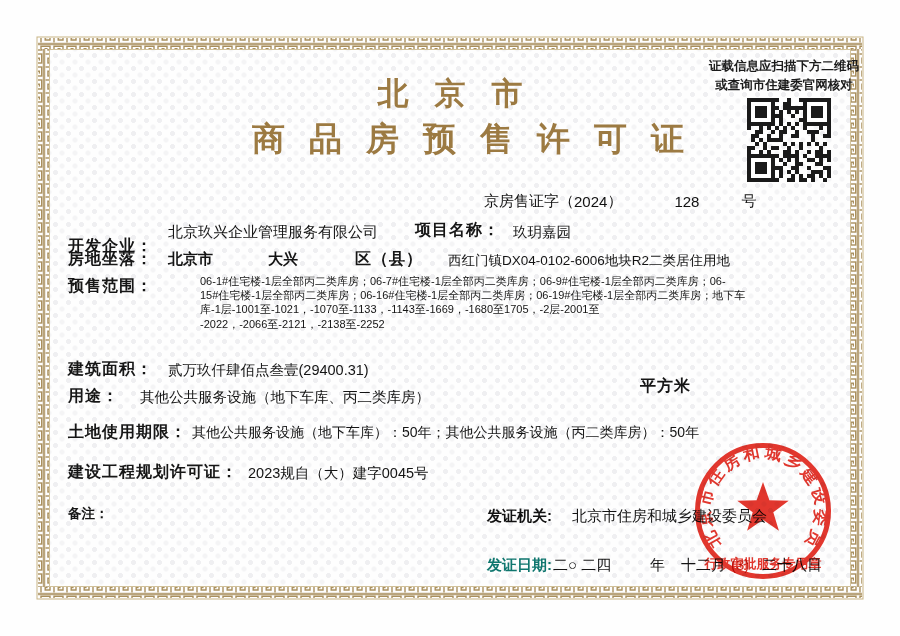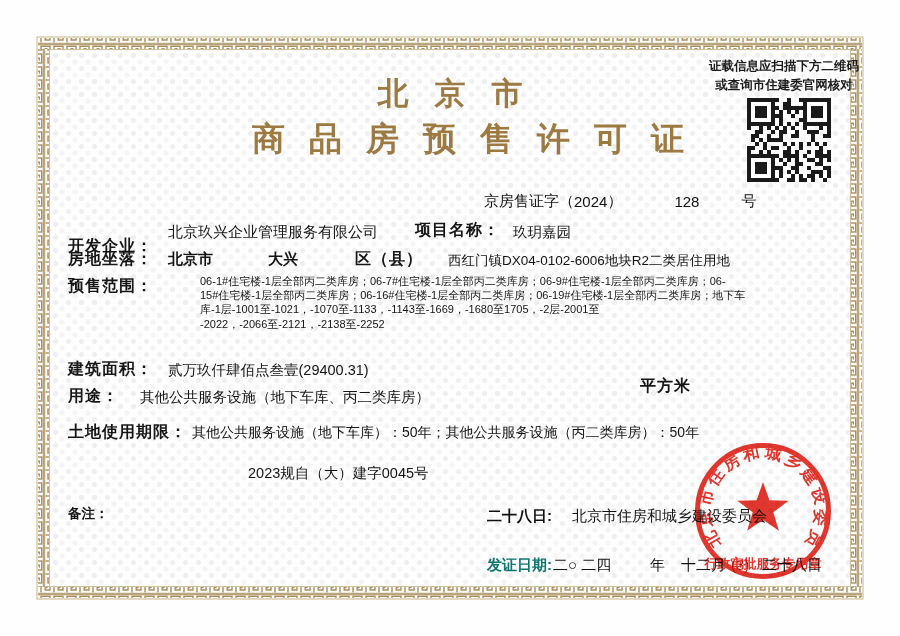--- a/index.html
+++ b/index.html
@@ -242,25 +242,26 @@
   <span class="abs serif lbl16" style="left:68px;top:359px;">建筑面积：</span>
   <span class="abs val" style="left:168px;top:361px;font-size:14.5px;">贰万玖仟肆佰点叁壹(29400.31)</span>
   <span class="abs serif lbl16" style="left:620px;top:376px;margin-left:20px;">平方米</span>
 
   <span class="abs serif lbl16" style="left:68px;top:386px;">用途：</span>
   <span class="abs val" style="left:140px;top:388px;font-size:14.5px;">其他公共服务设施（地下车库、丙二类库房）</span>
 
   <span class="abs serif lbl16" style="left:68px;top:422px;">土地使用期限：</span>
   <span class="abs val" style="left:192px;top:424px;font-size:14px;">其他公共服务设施（地下车库）：50年；其他公共服务设施（丙二类库房）：50年</span>
 
+  <span class="abs serif lbl16" style="left:68px;top:462px;">建设工程规划许可证：</span>
   <span class="abs val" style="left:248px;top:464px;font-size:14.5px;text-align:right;">2023规自（大）建字0045号</span>
 
   <span class="abs serif" style="left:68px;top:505px;font-size:13.5px;">备注：</span>
 
-  <span class="abs" style="left:487px;top:507px;font-size:15px;font-weight:700;color:#111;">二十八日:</span>
+  <span class="abs" style="left:487px;top:507px;font-size:15px;font-weight:700;color:#111;">发证机关:</span>
   <span class="abs val" style="left:572px;top:507px;font-size:15px;">北京市住房和城乡建设委员会</span>
 
   <span class="abs" style="left:487px;top:556px;font-size:15px;font-weight:700;color:#0f766e;">发证日期:</span>
   <span class="abs val" style="left:553px;top:556px;font-size:15px;">二○ 二四</span>
   <span class="abs val" style="left:650px;top:556px;font-size:15px;">年</span>
   <span class="abs val" style="left:681px;top:556px;font-size:15px;">十二月</span>
   <span class="abs red" style="left:731px;top:556px;font-size:15px;">(3)</span>
   <span class="abs val" style="left:762px;top:556px;font-size:15px;">二十八日</span>
 
   <svg class="seal" width="170" height="170" viewBox="0 0 170 170">

